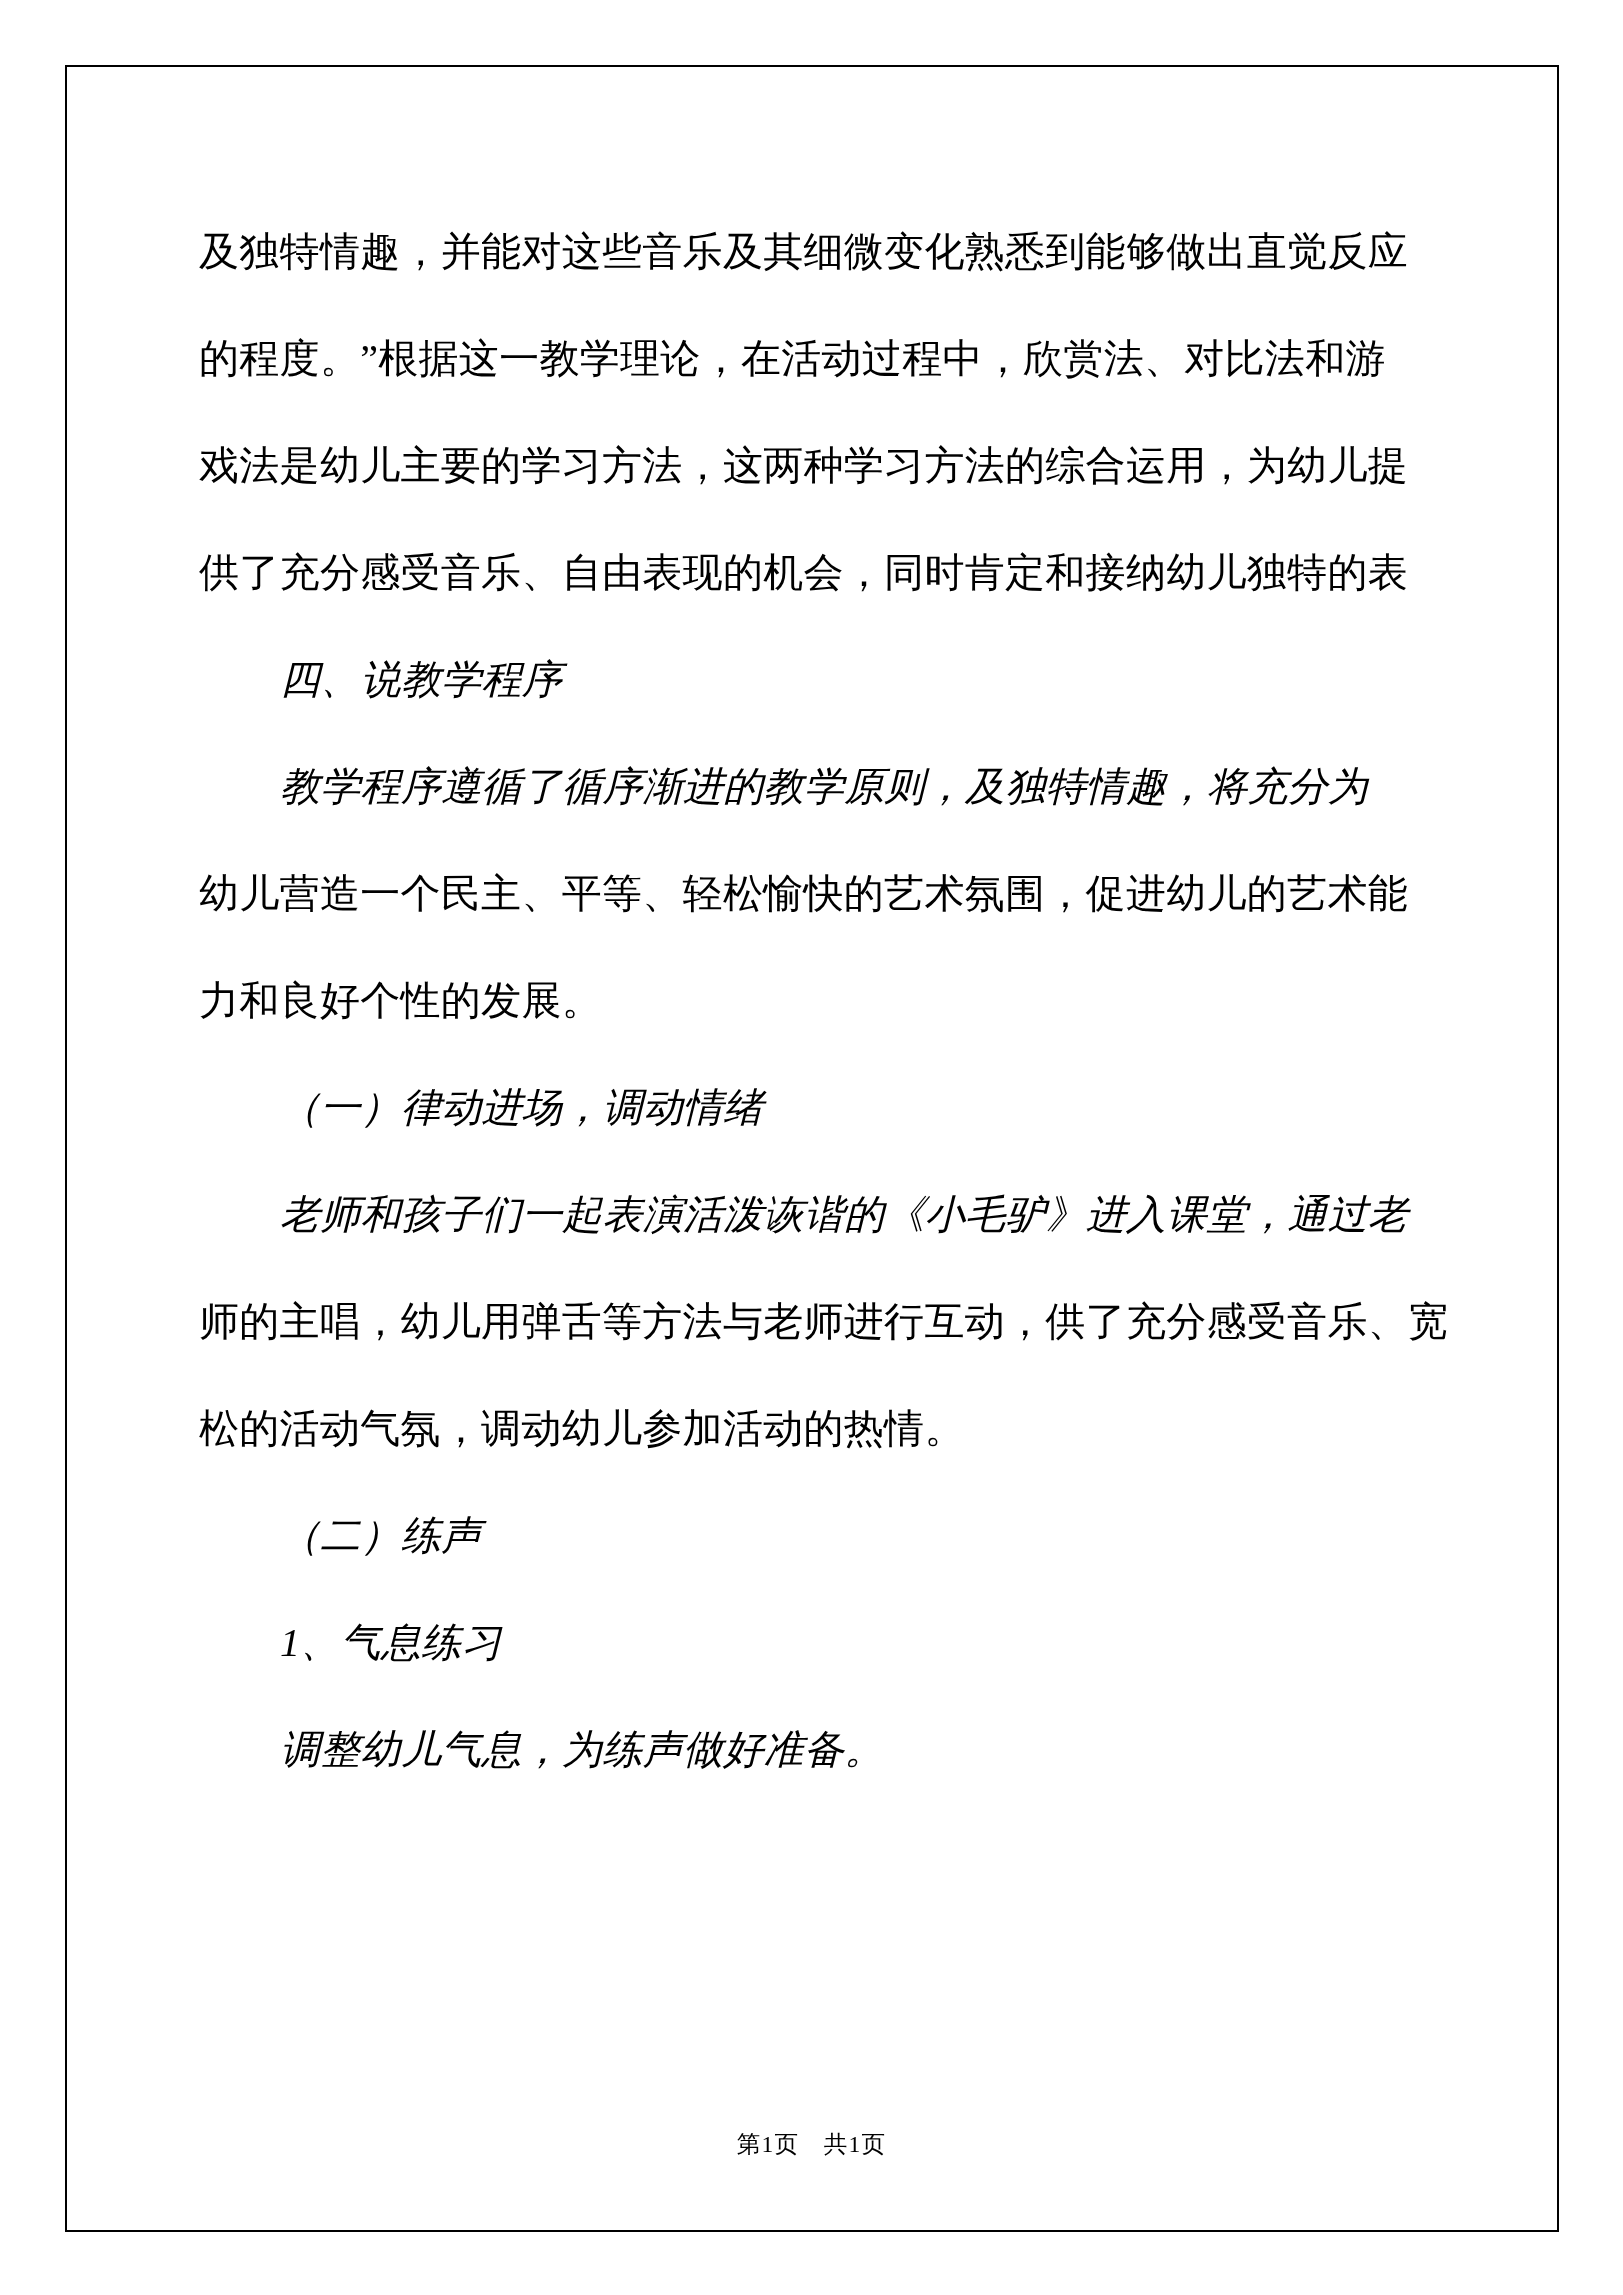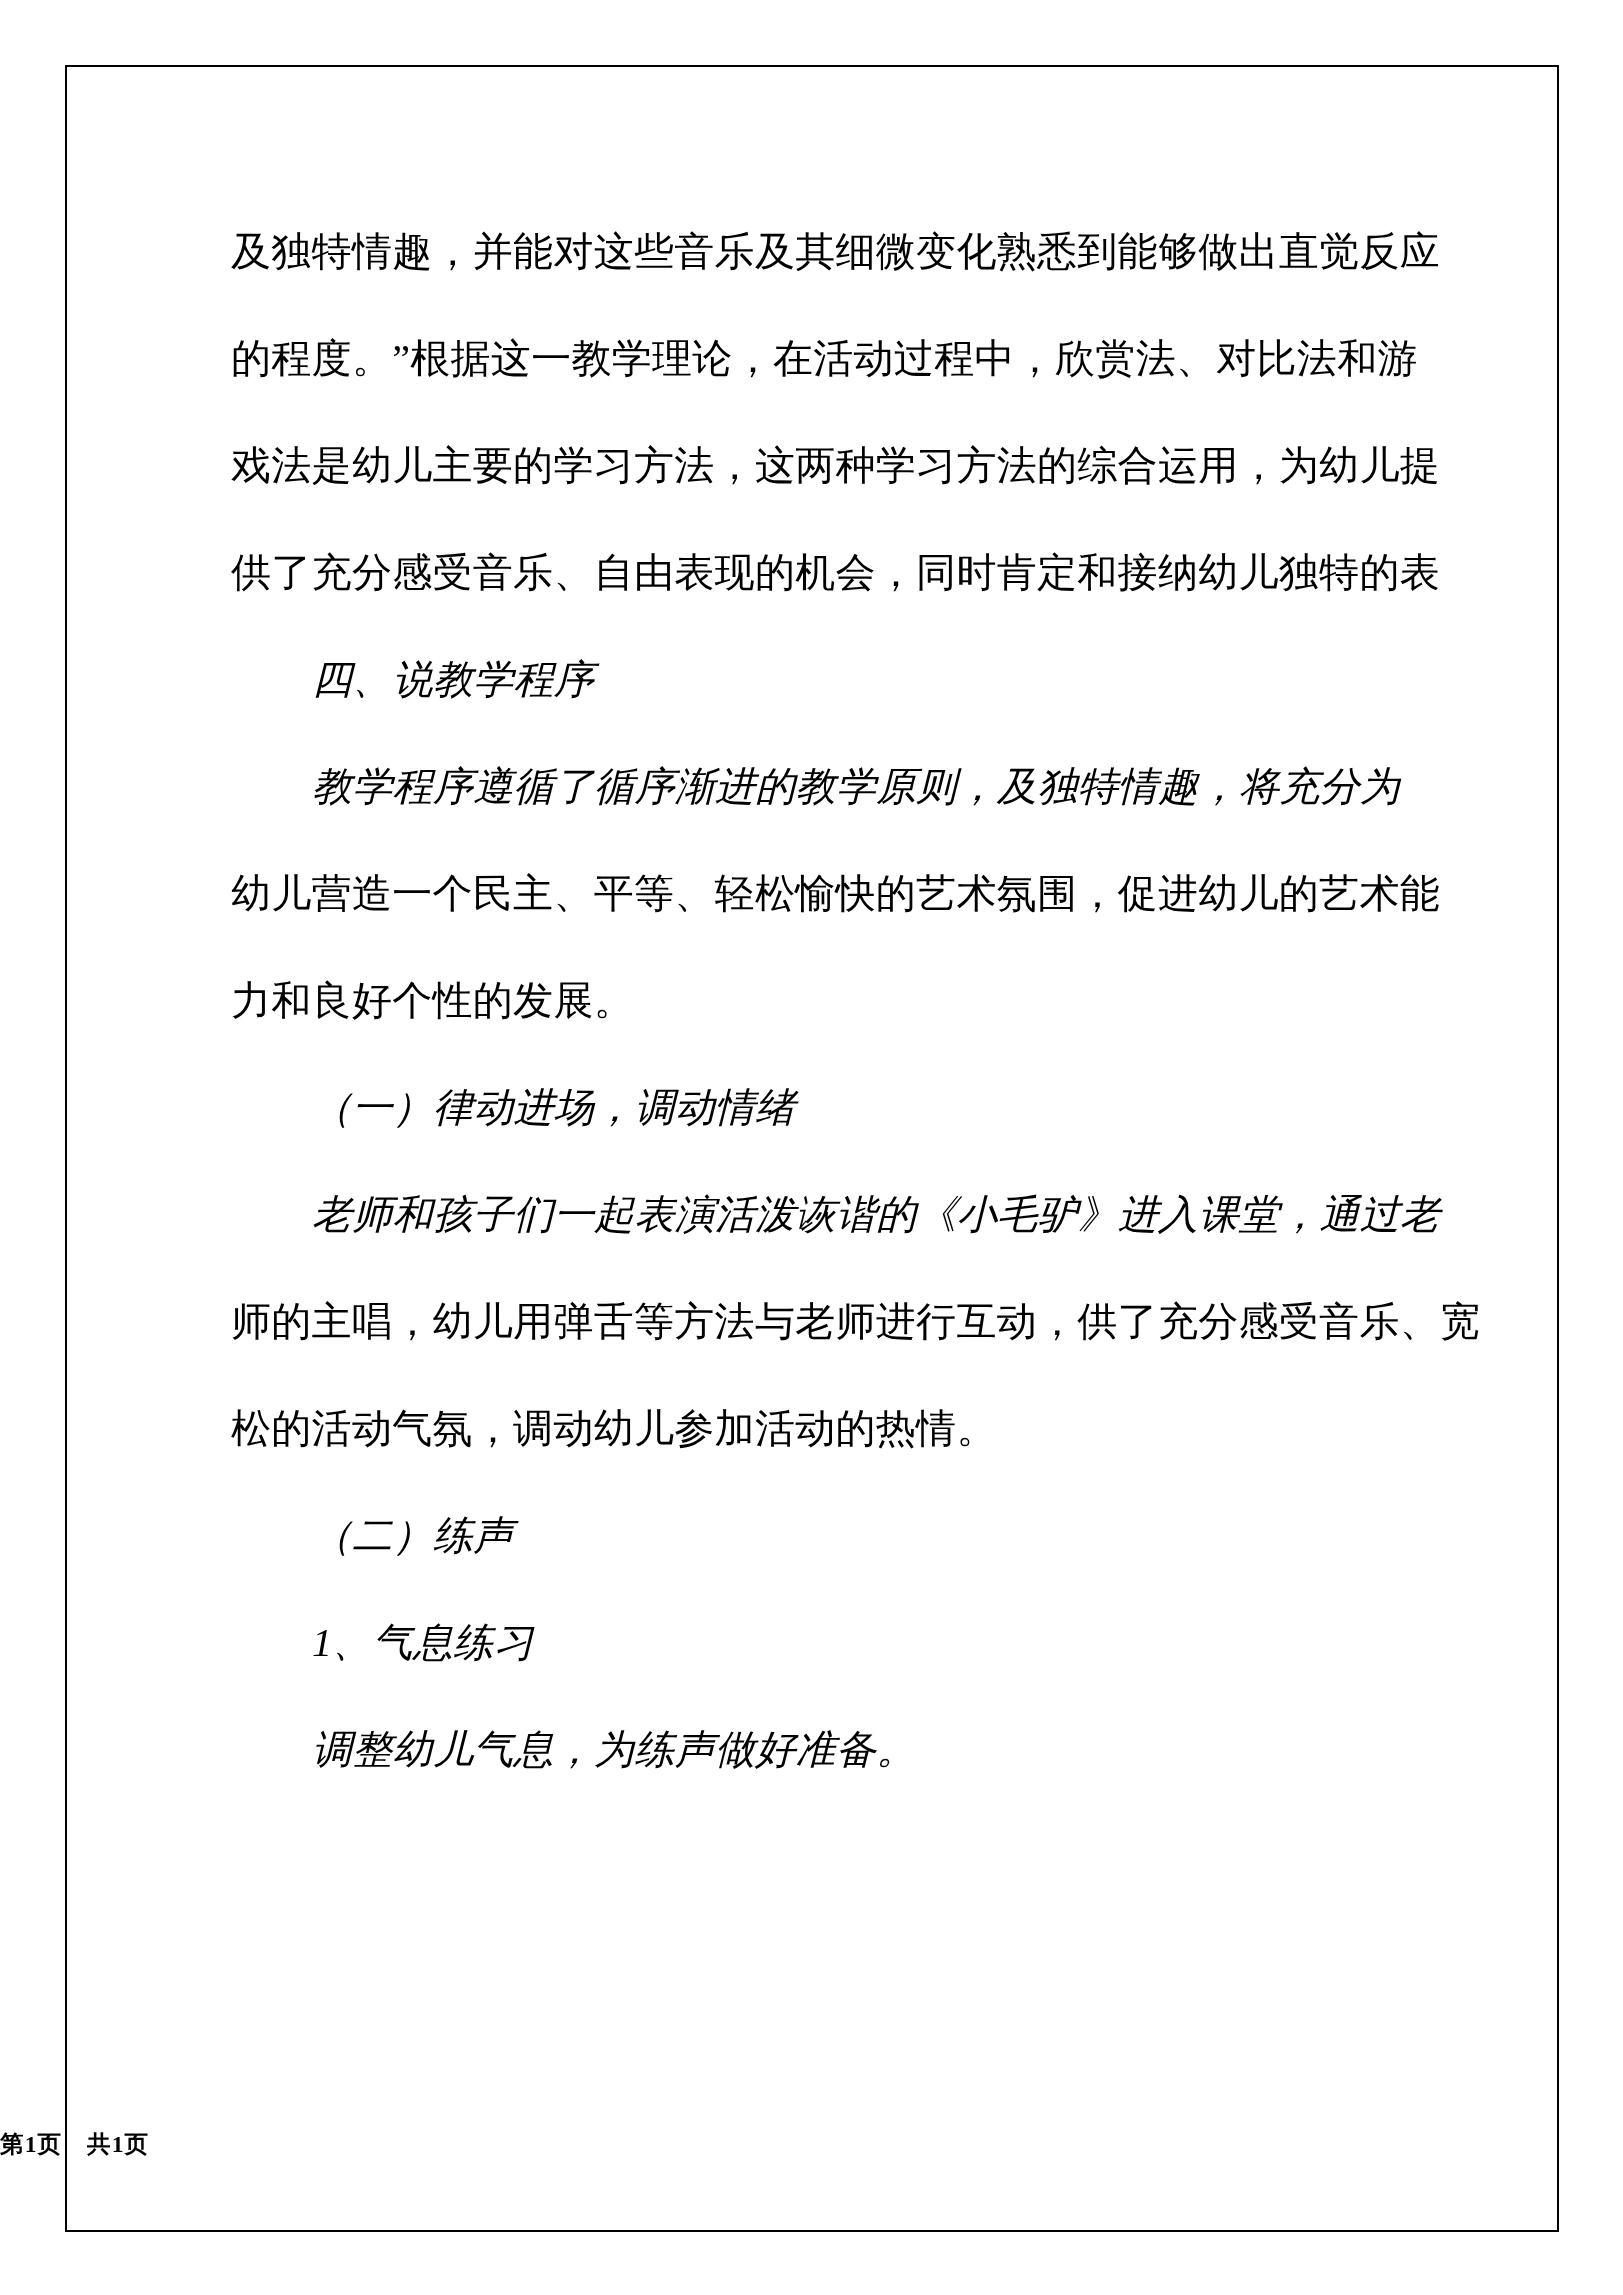--- a/index.html
+++ b/index.html
@@ -23,44 +23,43 @@
     width: 1494px;
     height: 2167px;
     border: 2.8px solid #000000;
     box-sizing: border-box;
   }
   .text-block {
     position: absolute;
     left: 199px;
     top: 198px;
     width: 1223px;
-    margin-left: 32px;
   }
   .text-line {
     margin: 0;
     height: 107px;
     line-height: 107px;
     font-size: 40px;
     letter-spacing: 0.3px;
     white-space: nowrap;
     color: #000000;
   }
   .text-line.indent {
     padding-left: 81px;
     font-style: italic;
   }
   .page-footer {
     position: absolute;
     left: 0;
     top: 2128px;
     width: 1623px;
+    text-align: center;
     font-size: 23.6px;
     letter-spacing: 1.1px;
     color: #000000;
-    font-weight: bold;
   }
 </style>
 </head>
 <body>
 
 <div class="page">
   <div class="page-border"></div>
 
   <div class="text-block">
     <p class="text-line">及独特情趣，并能对这些音乐及其细微变化熟悉到能够做出直觉反应</p>

